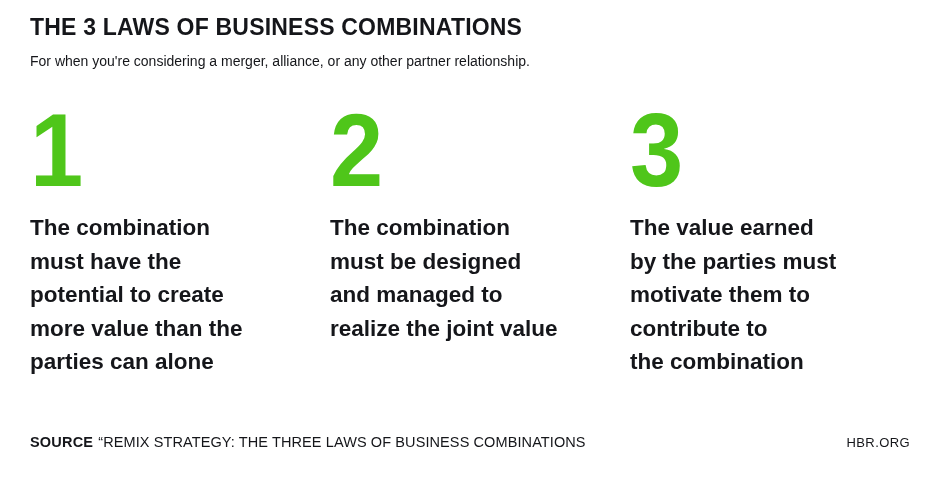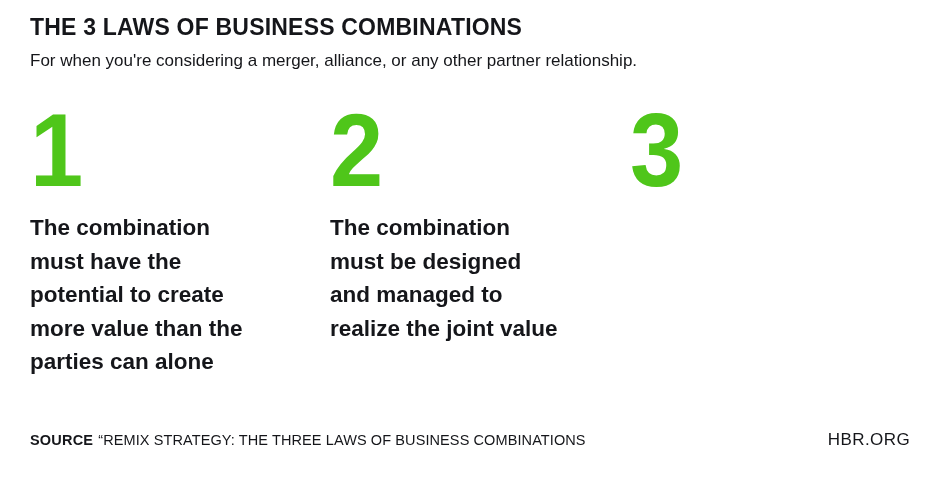--- a/index.html
+++ b/index.html
@@ -37,21 +37,21 @@
     font-weight: 700;
     letter-spacing: 0.2px;
     line-height: 28px;
     color: #15161a;
     margin: 0;
     white-space: nowrap;
   }
 
   .subtitle {
     font-family: "Liberation Sans", sans-serif;
-    font-size: 17px;
+    font-size: 14px;
     font-weight: 400;
     line-height: 28px;
     color: #15161a;
     margin: 6px 0 0 0;
     white-space: nowrap;
   }
 
   
   .columns {
     position: absolute;
@@ -121,21 +121,21 @@
     font-family: "Liberation Sans", sans-serif;
     font-size: 14.5px;
     font-weight: 400;
     letter-spacing: 0.1px;
     color: #15161a;
     margin-left: 5px;
   }
 
   .brand {
     font-family: "Liberation Sans", sans-serif;
-    font-size: 17px;
+    font-size: 13px;
     font-weight: 400;
     letter-spacing: 0.4px;
     color: #15161a;
     white-space: nowrap;
   }
 </style>
 </head>
 <body>
 
 <div class="infographic">
@@ -159,20 +159,25 @@
     <div class="law-column">
       <span class="law-number">2</span>
       <p class="law-text">The combination
 must be designed
 and managed to
 realize the joint value</p>
     </div>
 
     <div class="law-column">
       <span class="law-number">3</span>
+      <p class="law-text">The value earned
+by the parties must
+motivate them to
+contribute to
+the combination</p>
     </div>
 
   </div>
 
   <div class="footer">
     <div class="source-block">
       <span class="source-label">SOURCE</span><span class="source-text">“REMIX STRATEGY: THE THREE LAWS OF BUSINESS COMBINATIONS</span>
     </div>
     <div class="brand">HBR.ORG</div>
   </div>

